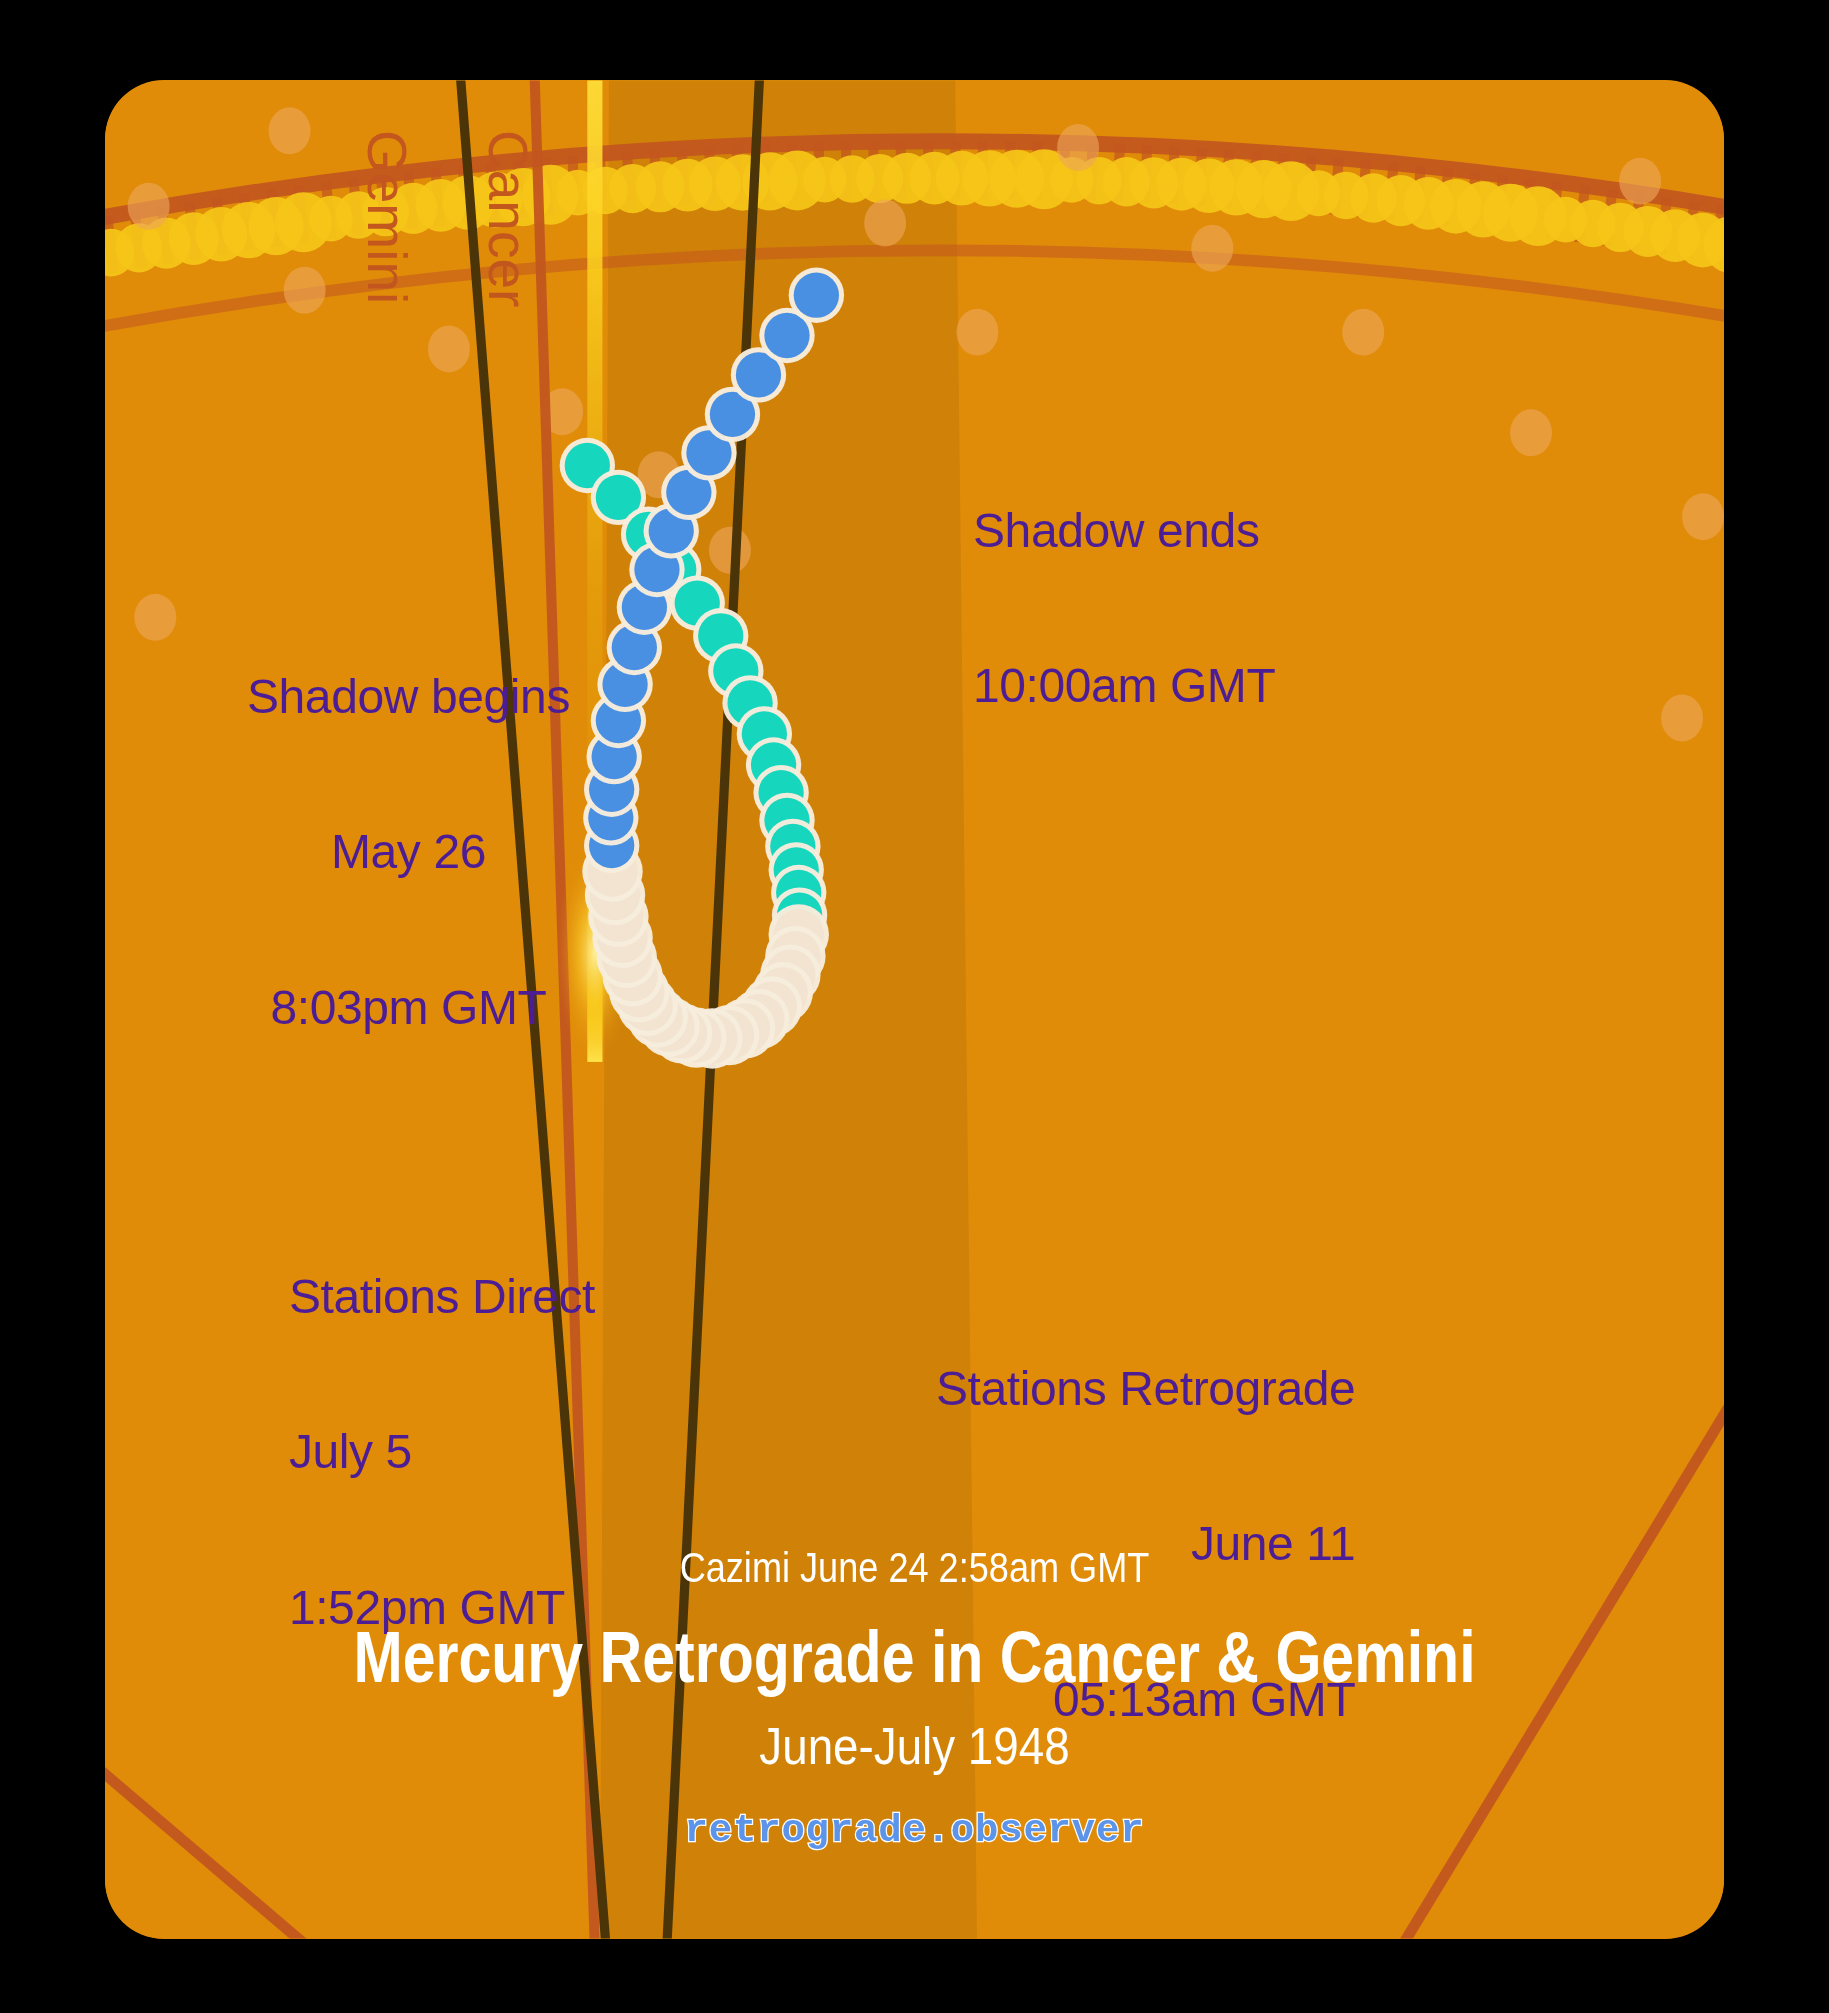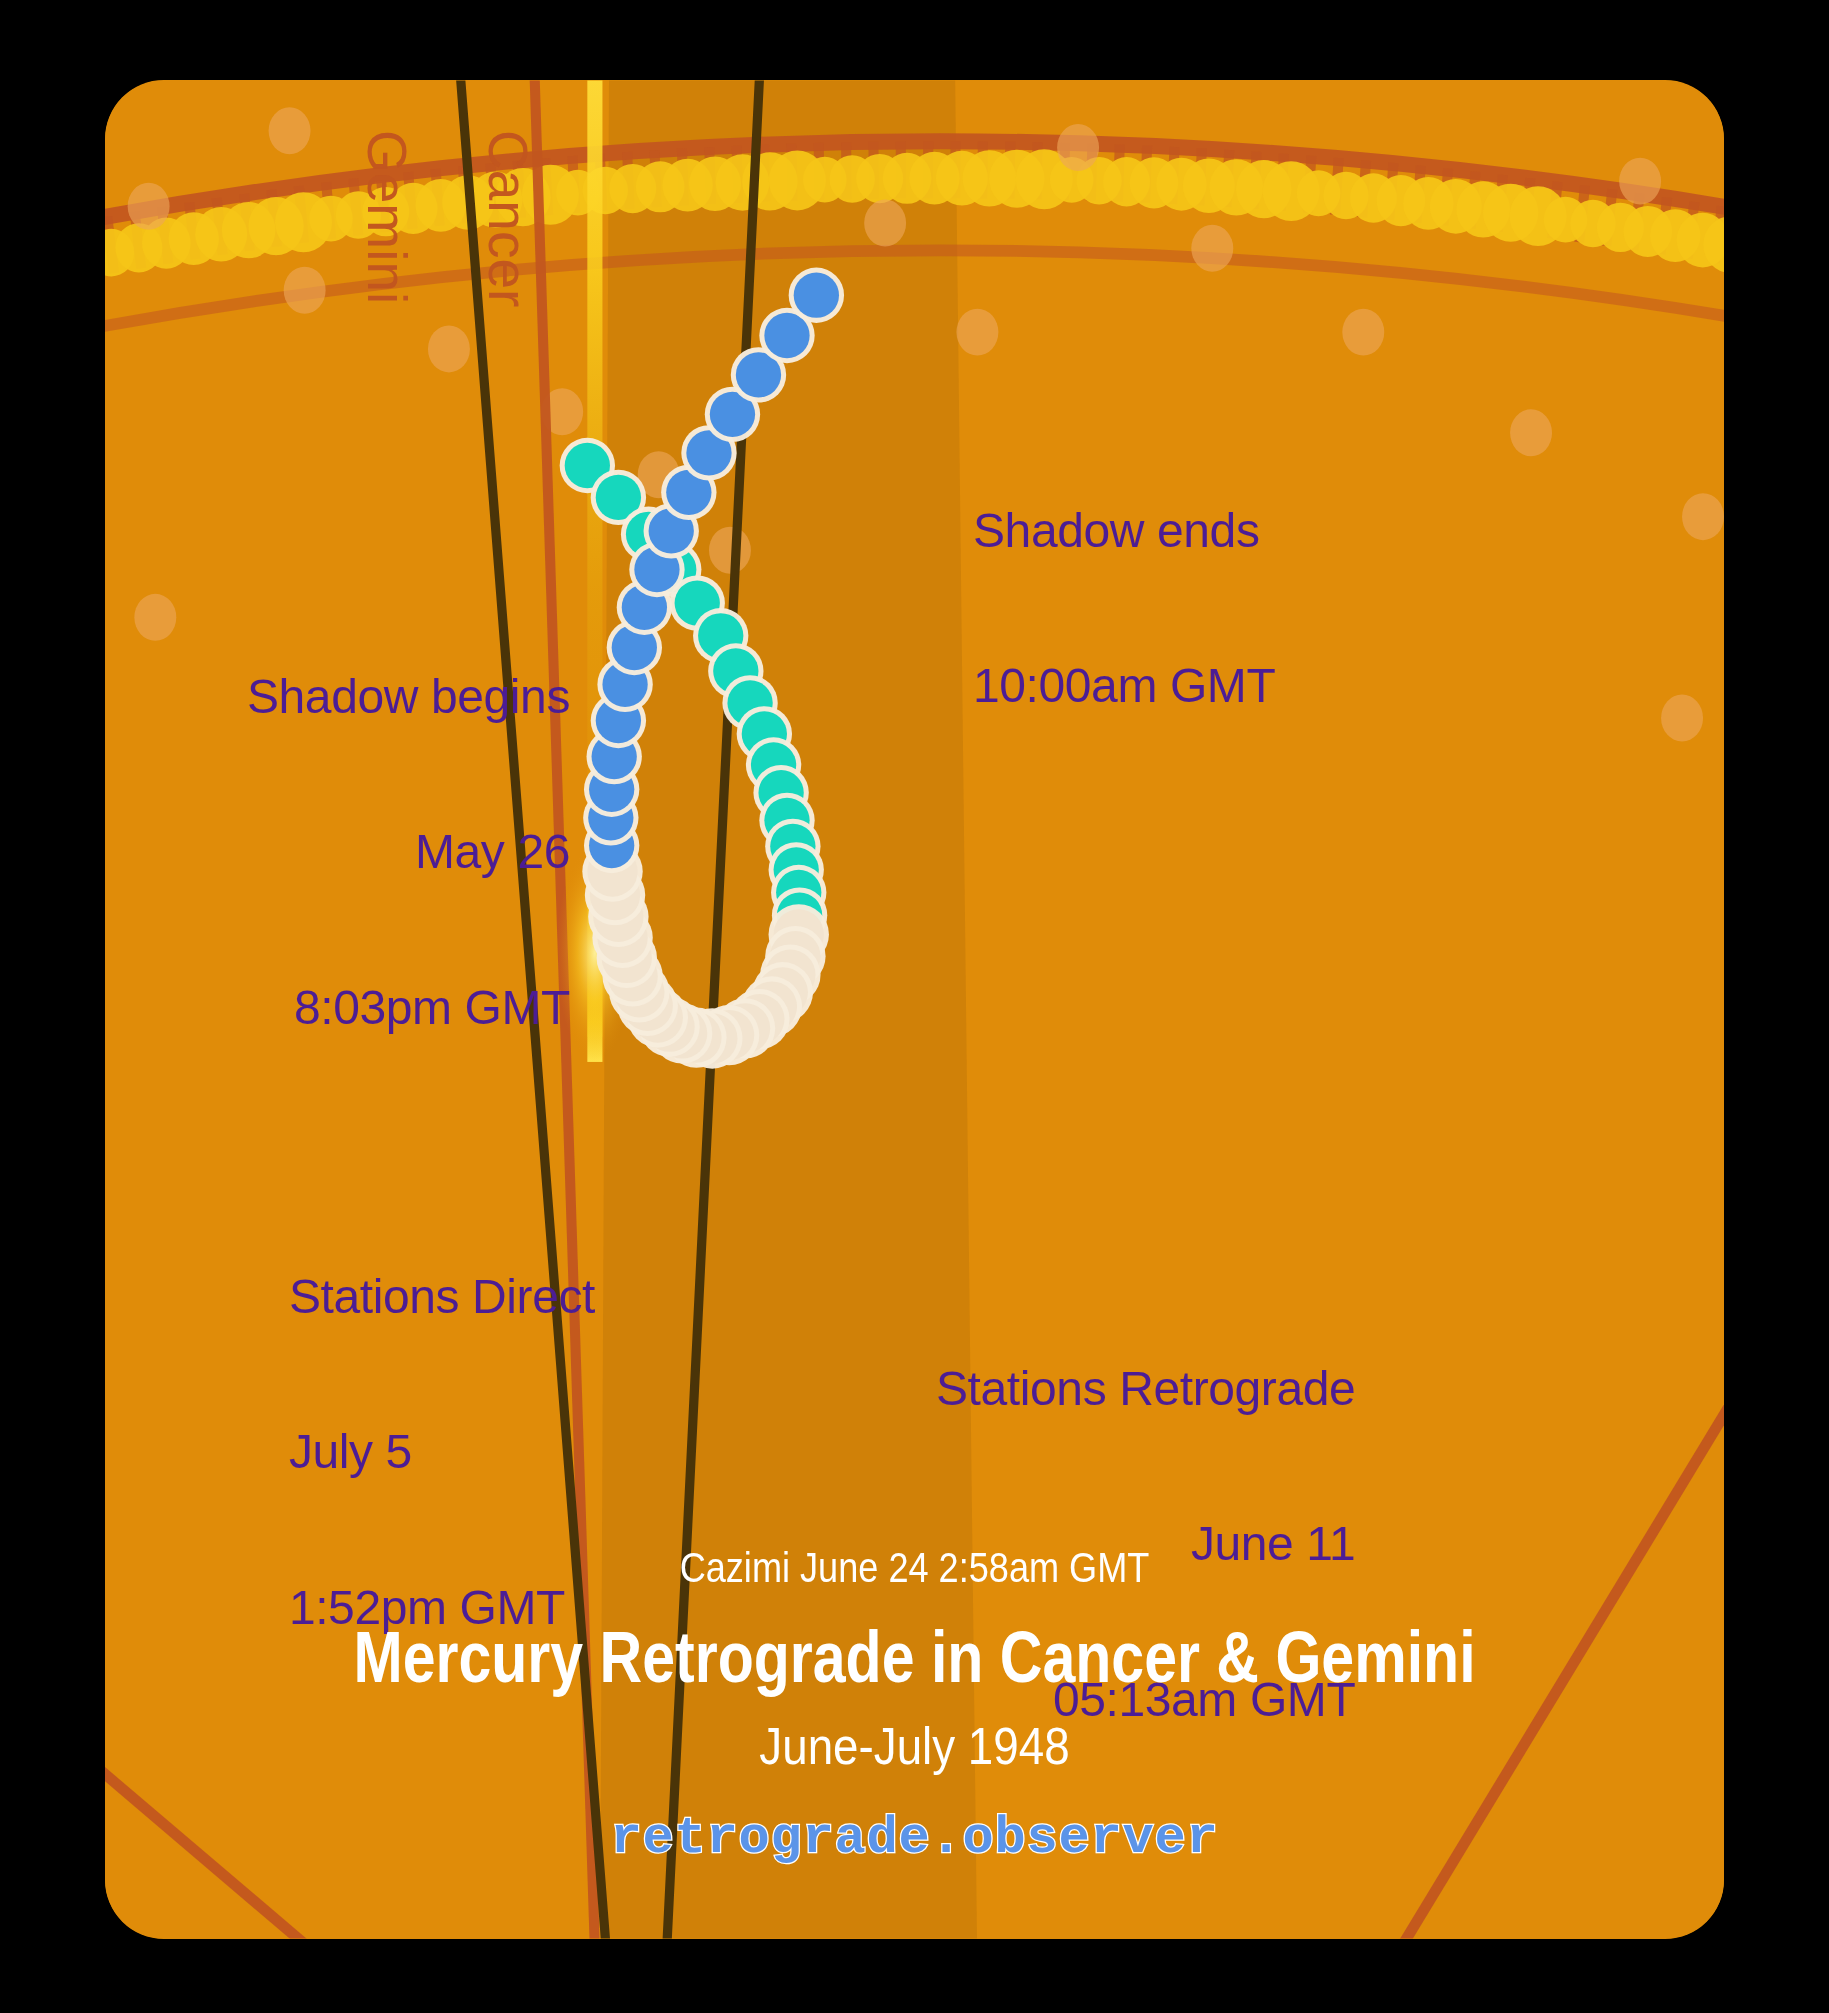--- a/index.html
+++ b/index.html
@@ -19,21 +19,21 @@
   
   .anno{
     position:absolute;color:#4c1d95;line-height:1.08;
     font-size:48px;font-weight:400;white-space:pre;
     letter-spacing:-0.4px;
   }
   .anno.right{text-align:right;}
   .anno.left{text-align:left;}
 
   #anno-shadow-ends{left:868px;top:321px;text-align:left;}
-  #anno-shadow-begins{right:1154px;top:487px;text-align:right;}
+  #anno-shadow-begins{right:1154px;top:487px;text-align:center;}
   #anno-stations-direct{right:1129px;top:1087px;text-align:left;}
   #anno-stations-retro{left:831px;top:1179px;text-align:right;}
 
   .anno .l{display:block;}
 
   
   #cazimi{
     position:absolute;left:0;right:0;top:1464px;text-align:center;
     color:#fff;font-size:42px;font-weight:400;
     font-family:"Liberation Sans Narrow","Liberation Sans",sans-serif;
@@ -46,21 +46,21 @@
     transform:scaleX(0.82);letter-spacing:0px;
   }
   #subtitle{
     position:absolute;left:0;right:0;top:1636px;text-align:center;
     color:#fff;font-size:52px;font-weight:400;
     font-family:"Liberation Sans Narrow","Liberation Sans",sans-serif;
     transform:scaleX(0.88);
   }
   #footer{
     position:absolute;left:0;right:0;top:1729px;text-align:center;
-    color:#5b94e8;font-size:52px;font-weight:bold;
+    color:#5b94e8;font-size:39px;font-weight:bold;
     font-family:"Liberation Mono","DejaVu Sans Mono",monospace;
     letter-spacing:0.8px;
     -webkit-text-stroke:2.5px #ffffff;
     paint-order:stroke fill;
   }
   #footer .inner{ text-shadow:none; }
 </style>
 </head>
 <body>
 

